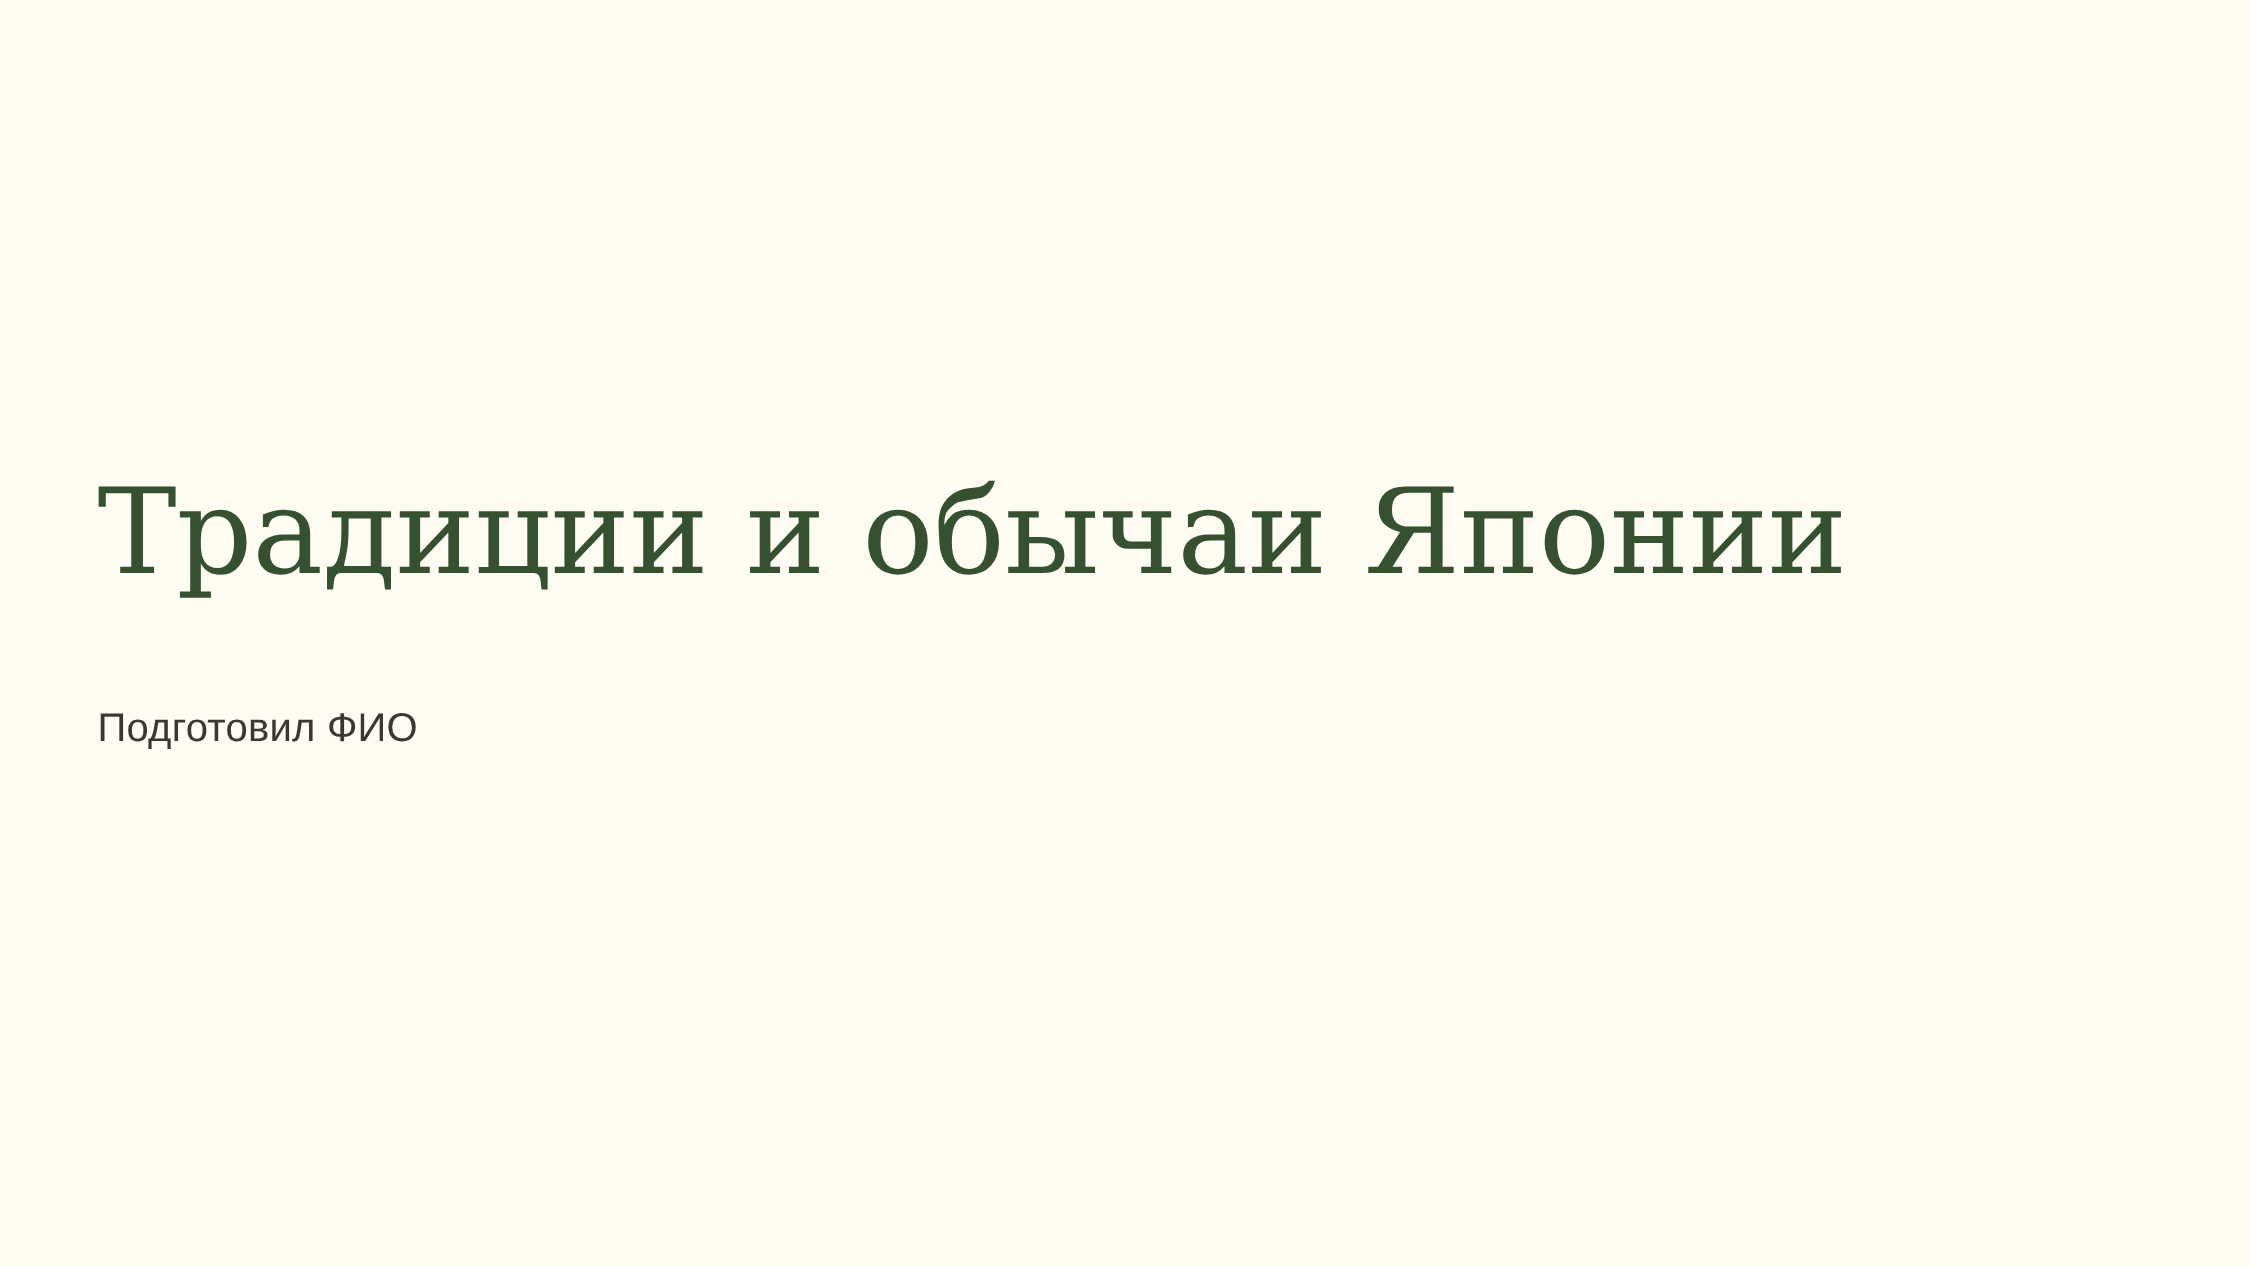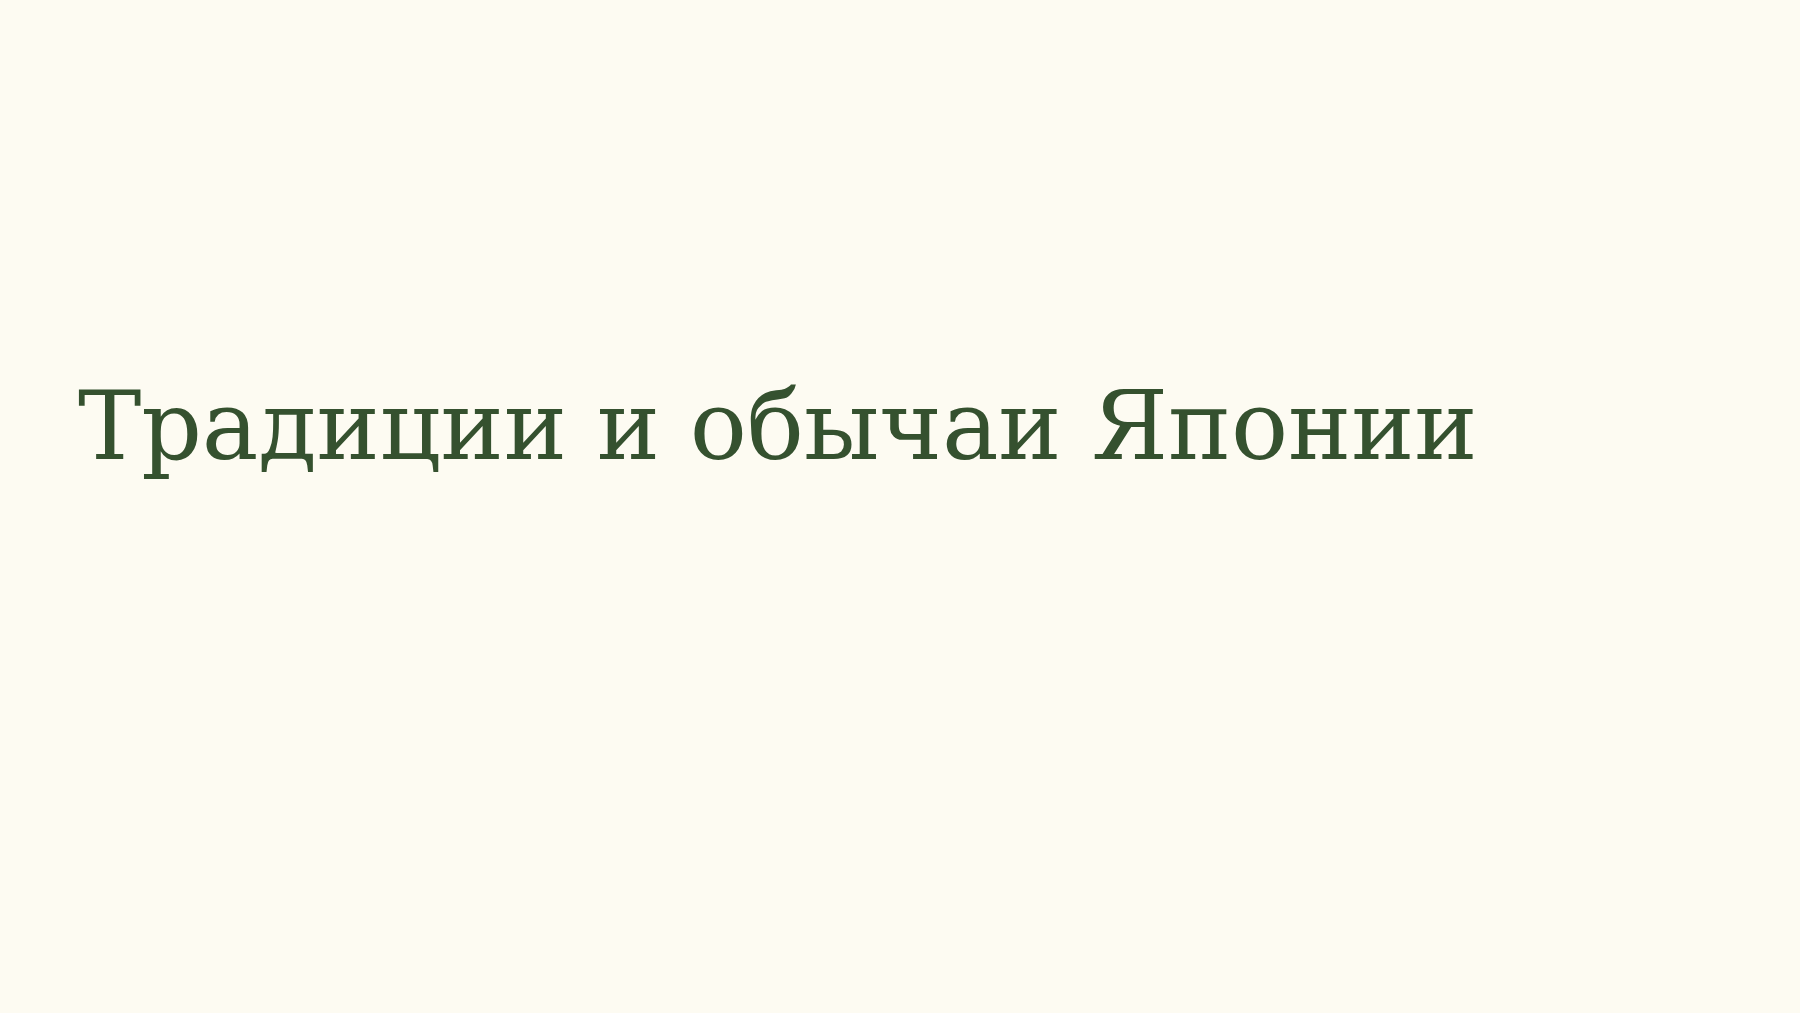--- a/index.html
+++ b/index.html
@@ -59,14 +59,15 @@
     color: #3b3832;
     white-space: nowrap;
   }
 </style>
 </head>
 <body>
 
 <div class="slide">
   <div class="slide-content">
     <h1 class="slide-title">Традиции и обычаи Японии</h1>
+    <p class="slide-subtitle">Подготовил ФИО</p>
   </div>
 </div>
 
 </body></html>

